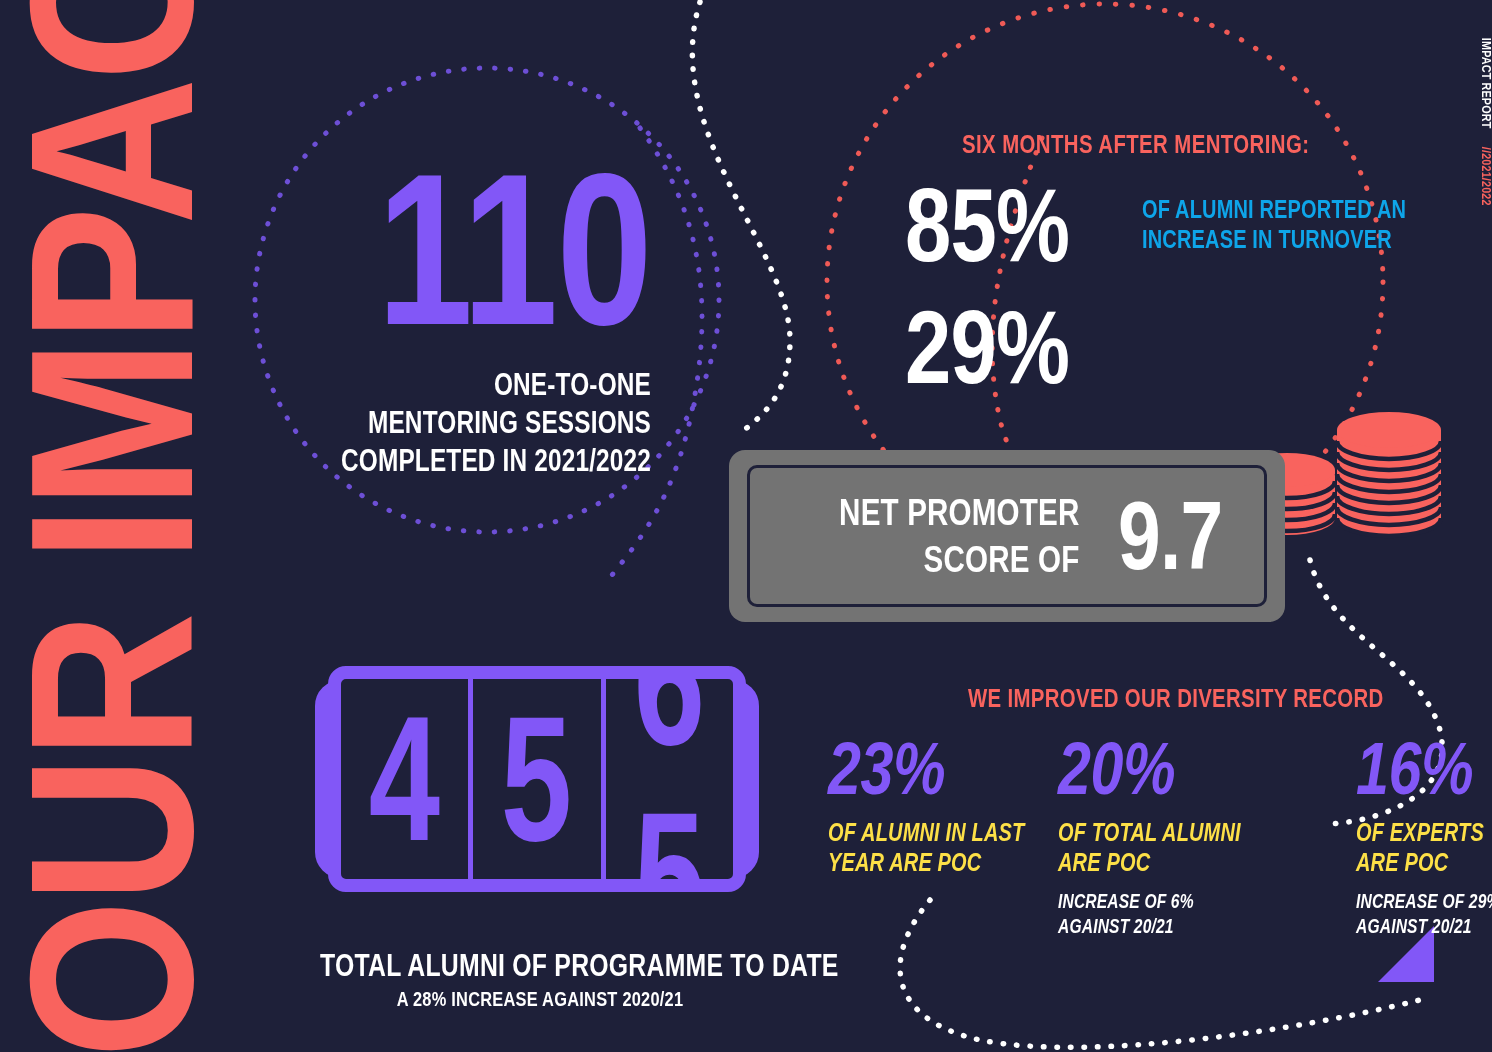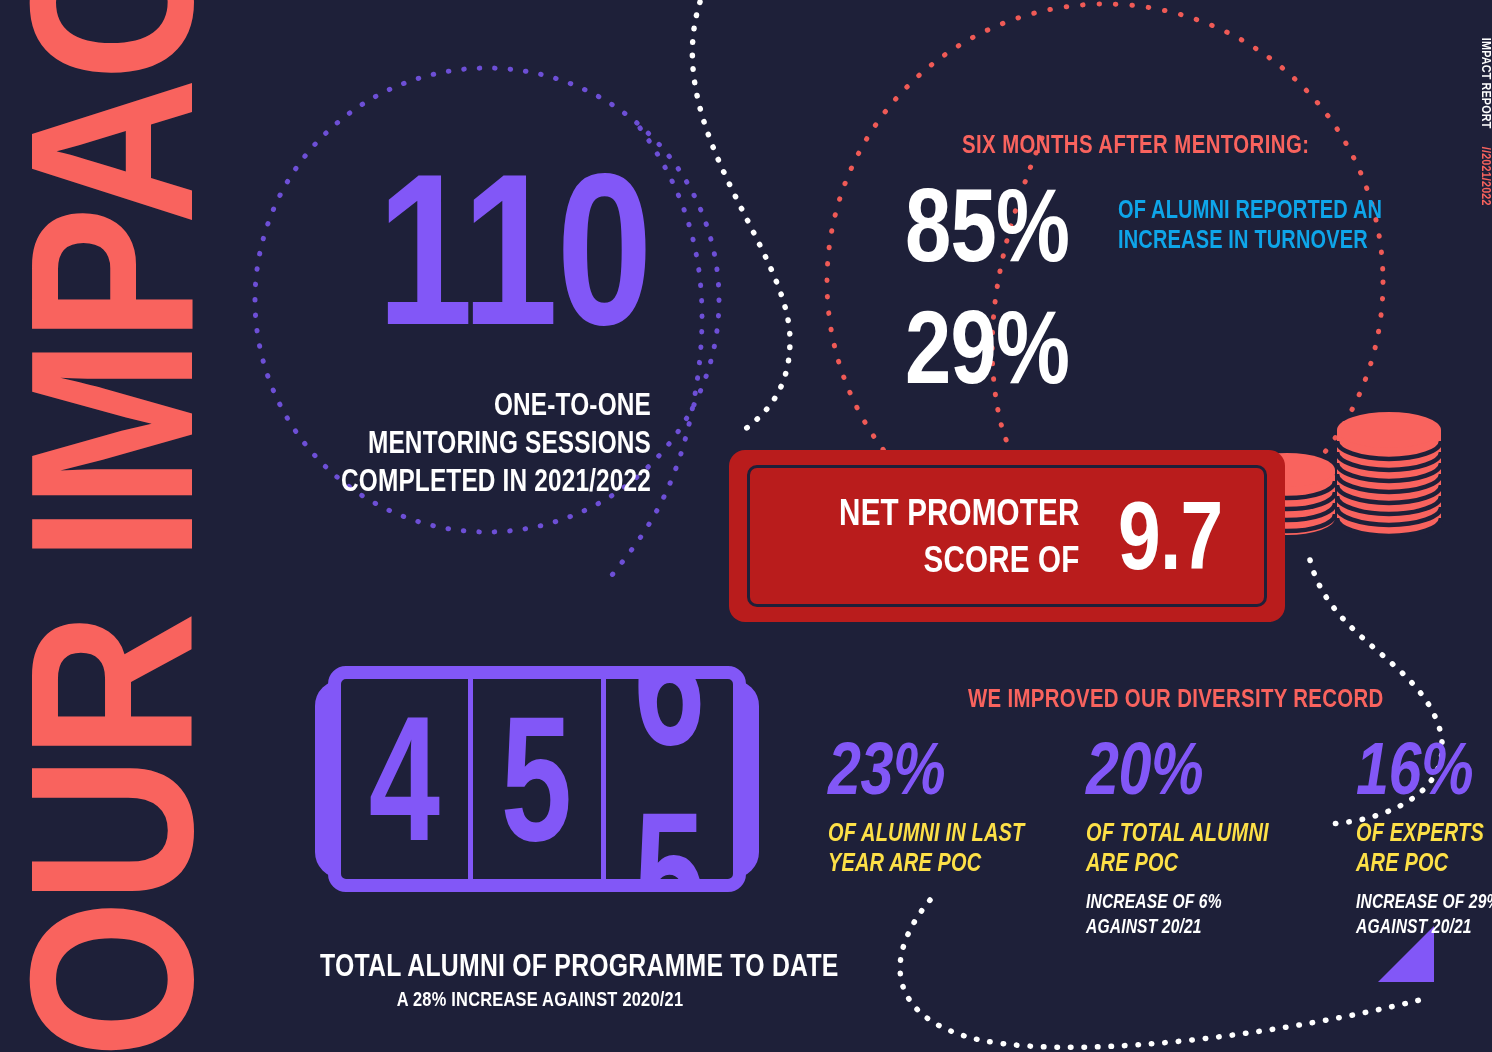--- a/index.html
+++ b/index.html
@@ -84,21 +84,21 @@
     width: 390px;
     text-align: right;
   }
   #num110 {
     font-size: 216px;
     line-height: 200px;
     color: #8257f7;
     letter-spacing: -2px;
   }
   #cap110 {
-    margin-top: 36px;
+    margin-top: 16px;
     font-size: 30.5px;
     line-height: 38px;
     color: #ffffff;
     letter-spacing: 0.3px;
   }
   #cap110 div { white-space: nowrap; }
 
   
   #six-head {
     position: absolute;
@@ -126,33 +126,33 @@
     line-height: 30px;
     letter-spacing: 0.3px;
   }
   .pct-text div { white-space: nowrap; }
   .pct-sub {
     font-size: 19px;
     line-height: 24px;
     letter-spacing: 0.3px;
     margin-top: 2px;
   }
-  #row85 { left: 905px; top: 178px; }
+  #row85 { left: 905px; top: 178px; gap: 24px; }
   #row85 .pct-text { margin-left: 8px; padding-top: 16px; }
   #row29 { left: 905px; top: 300px; }
   #row29 .pct-text { margin-left: 8px; padding-top: 8px; }
 
   
   #nps-box {
     position: absolute;
     left: 729px;
     top: 450px;
     width: 556px;
     height: 172px;
-    background: #b91c1c;
+    background: #737373;
     border-radius: 16px;
   }
   #nps-inner {
     position: absolute;
     left: 18px; top: 15px;
     right: 18px; bottom: 15px;
     border: 3px solid #1e2039;
     border-radius: 10px;
     display: flex;
     align-items: center;
@@ -248,21 +248,21 @@
     letter-spacing: 0.4px;
   }
   .div-col {
     position: absolute;
     top: 730px;
     width: 220px;
     text-align: left;
     font-style: italic;
   }
   #div-col-0 { left: 806px; }
-  #div-col-1 { left: 1064px; }
+  #div-col-1 { left: 1036px; }
   #div-col-2 { left: 1334px; }
   .div-pct {
     font-size: 74px;
     line-height: 78px;
     color: #8257f7;
     letter-spacing: -0.5px;
   }
   .div-label {
     margin-top: 9px;
     font-size: 25px;

